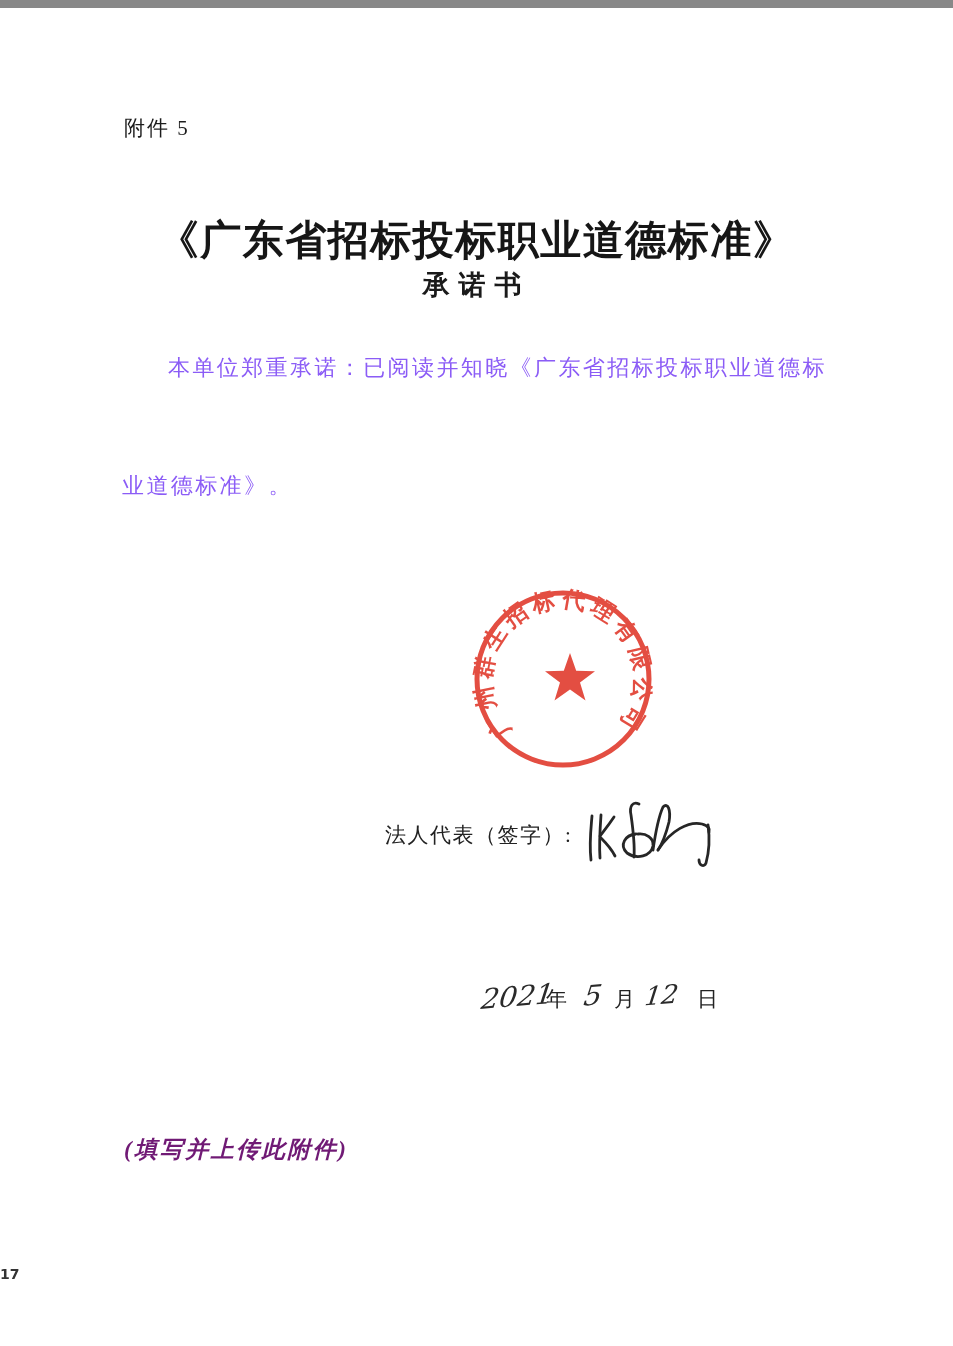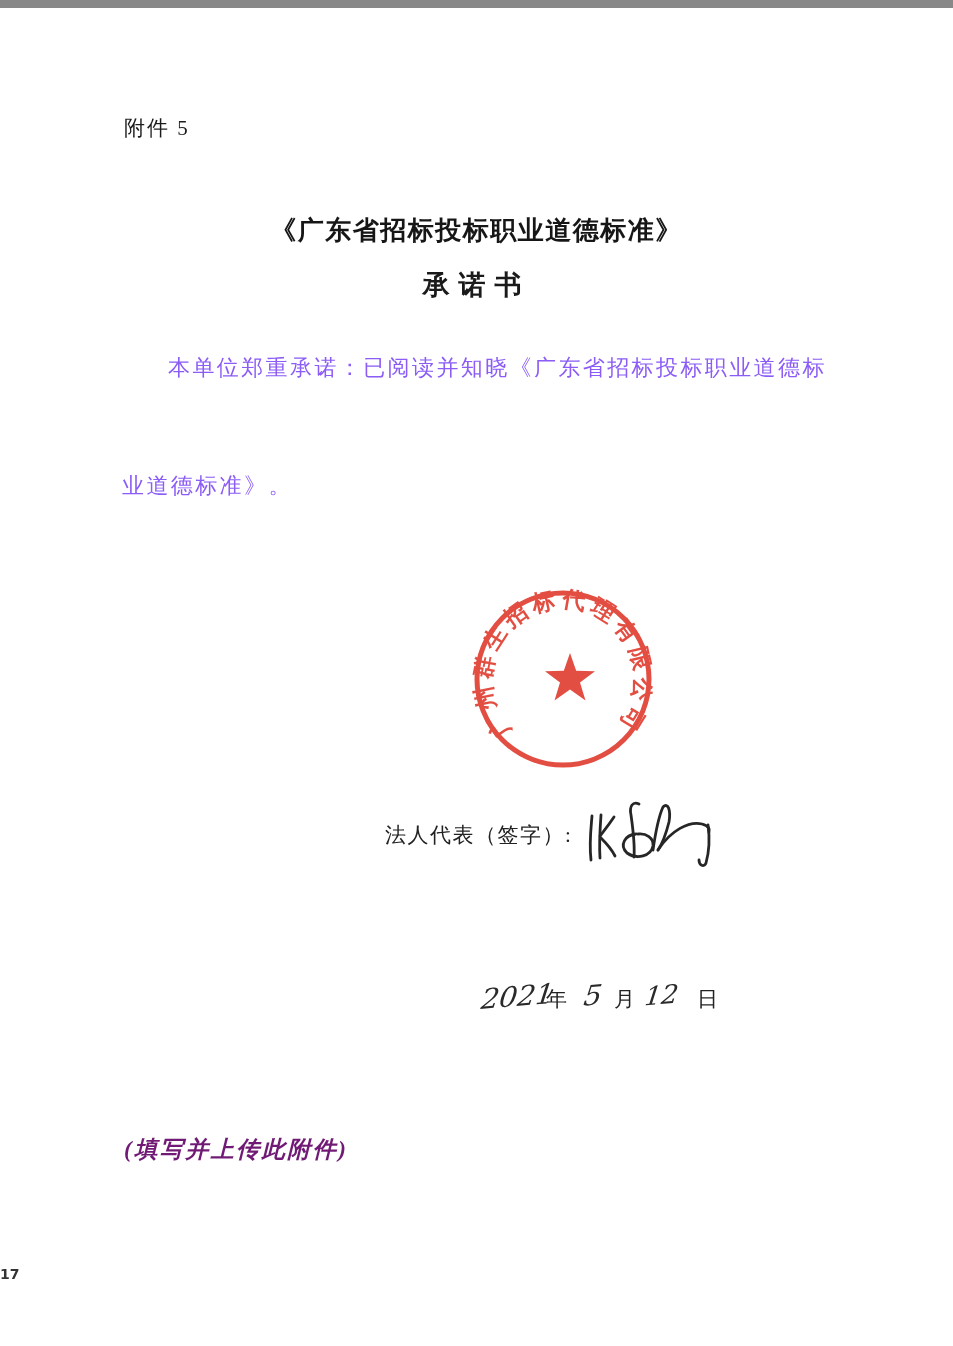--- a/index.html
+++ b/index.html
@@ -17,21 +17,21 @@
 
   .attachment {
     left: 124px; top: 106px;
     font-size: 21px; letter-spacing: 2px;
   }
   .doc-title {
     left: 0; top: 205px; width: 953px;
     text-align: center;
     font-family: "DejaVu Sans", sans-serif;
     font-weight: bold;
-    font-size: 26px;
+    font-size: 41px;
     letter-spacing: 1.5px;
     color: #161616;
   }
   .doc-subtitle {
     left: 0; top: 259px; width: 953px;
     text-align: center;
     font-family: "DejaVu Sans", sans-serif;
     font-weight: bold;
     font-size: 27px;
     letter-spacing: 9px;

